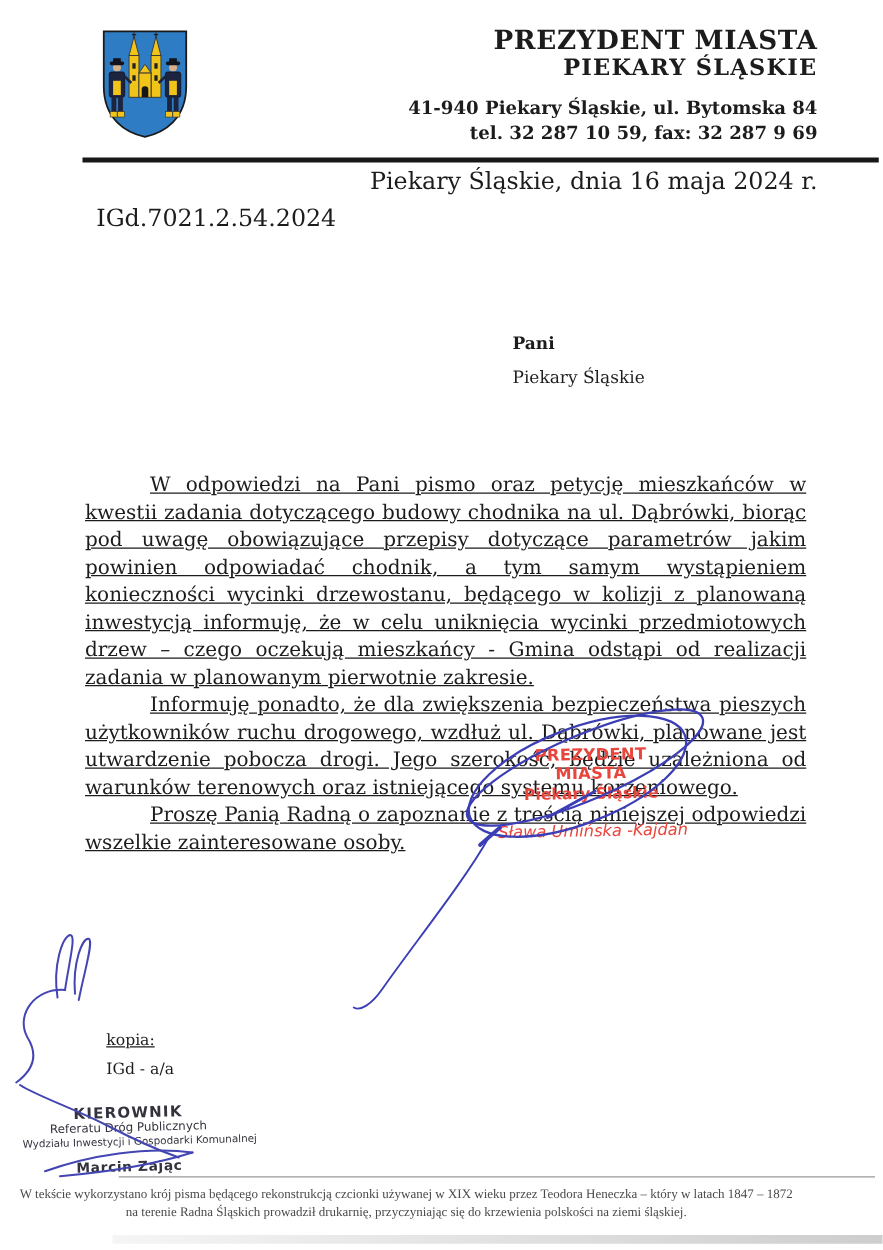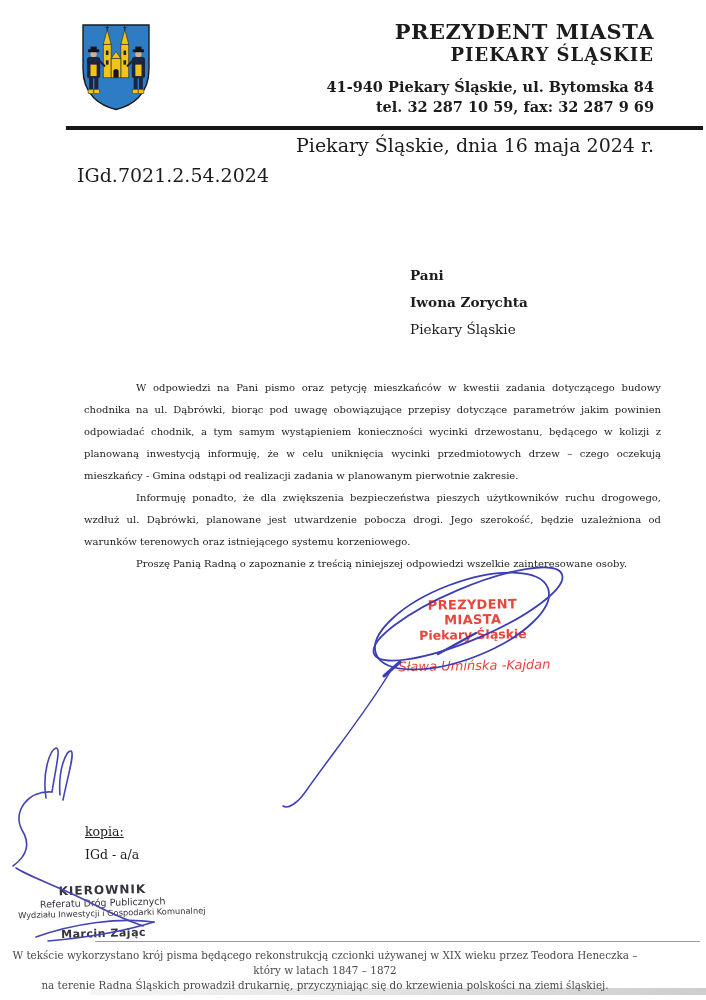--- a/index.html
+++ b/index.html
@@ -17,21 +17,21 @@
   .head-rule{left:66px;top:126px;width:637px;height:4px;background:#171717;}
 
   .date-line{right:52px;top:134px;font-size:19px;}
   .ref-number{left:77px;top:152px;font-size:19px;margin-top:12px;}
 
   
   .recipient{left:410px;top:214px;font-size:13.6px;line-height:27px;margin-top:48px;}
   .recipient .b{font-weight:bold;}
 
   
-  .letter-body{left:84px;top:377px;width:577px;font-size:10px;line-height:22px;text-align:justify;}
+  .letter-body{left:68px;top:377px;width:577px;font-size:16px;line-height:22px;text-align:justify;text-decoration:underline;}
   .letter-body p{margin:0;text-indent:52px;}
 
   
   .pres-stamp{left:398px;top:597px;width:150px;text-align:center;color:#e8453c;
     font-family:"DejaVu Sans", sans-serif;transform:rotate(-1deg);}
   .pres-stamp .l1{font-size:13px;font-weight:bold;letter-spacing:.3px;}
   .pres-stamp .l2{font-size:12.5px;font-weight:bold;}
   .pres-stamp .nm{font-size:13px;font-style:italic;margin-top:16px;white-space:nowrap;}
 
   
@@ -42,21 +42,21 @@
   .kier-stamp{left:18px;top:883px;width:170px;text-align:center;color:#33333d;
     font-family:"DejaVu Sans", sans-serif;transform:rotate(-1.5deg);}
   .kier-stamp .k1{font-size:12px;font-weight:bold;letter-spacing:1px;}
   .kier-stamp .k2{font-size:9.5px;line-height:11px;}
   .kier-stamp .k3{font-size:8.3px;line-height:10px;white-space:nowrap;}
   .kier-stamp .knm{font-size:11px;font-weight:bold;margin-top:9px;letter-spacing:.5px;}
   .kier-line{left:95px;top:941px;width:605px;height:1px;background:#9a9a9a;}
 
   
   .footer-note{left:0;top:948px;width:650px;text-align:center;font-size:10.4px;
-    line-height:15px;color:#4a4a4a;}
+    line-height:15px;color:#4a4a4a;font-family:Liberation Serif, serif;}
   .scan-bar{left:90px;top:988px;width:616px;height:7px;
     background:linear-gradient(to right, rgba(90,90,90,.06), rgba(90,90,90,.30));}
 
   svg{display:block;}
 </style>
 </head>
 <body>
 
 <div class="abs" style="left:70px;top:18px;width:92px;height:95px;">
   <svg width="92" height="95" viewBox="0 0 95 108">
@@ -111,21 +111,20 @@
   </div>
 </div>
 
 <div class="abs head-rule"></div>
 
 <div class="abs date-line">Piekary Śląskie, dnia 16 maja 2024 r.</div>
 <div class="abs ref-number">IGd.7021.2.54.2024</div>
 
 <div class="abs recipient">
   <div class="b">Pani</div>
-  <div class="b">Iwona Zorychta</div>
   <div>Piekary Śląskie</div>
 </div>
 
 <div class="abs letter-body">
   <p>W odpowiedzi na Pani pismo oraz petycję mieszkańców w kwestii zadania dotyczącego budowy chodnika na ul. Dąbrówki, biorąc pod uwagę obowiązujące przepisy dotyczące parametrów jakim powinien odpowiadać chodnik, a tym samym wystąpieniem konieczności wycinki drzewostanu, będącego w kolizji z planowaną inwestycją informuję, że w celu uniknięcia wycinki przedmiotowych drzew – czego oczekują mieszkańcy - Gmina odstąpi od realizacji zadania w planowanym pierwotnie zakresie.</p>
   <p>Informuję ponadto, że dla zwiększenia bezpieczeństwa pieszych użytkowników ruchu drogowego, wzdłuż ul. Dąbrówki, planowane jest utwardzenie pobocza drogi. Jego szerokość, będzie uzależniona od warunków terenowych oraz istniejącego systemu korzeniowego.</p>
   <p>Proszę Panią Radną o zapoznanie z treścią niniejszej odpowiedzi wszelkie zainteresowane osoby.</p>
 </div>
 
 <div class="abs pres-stamp">

